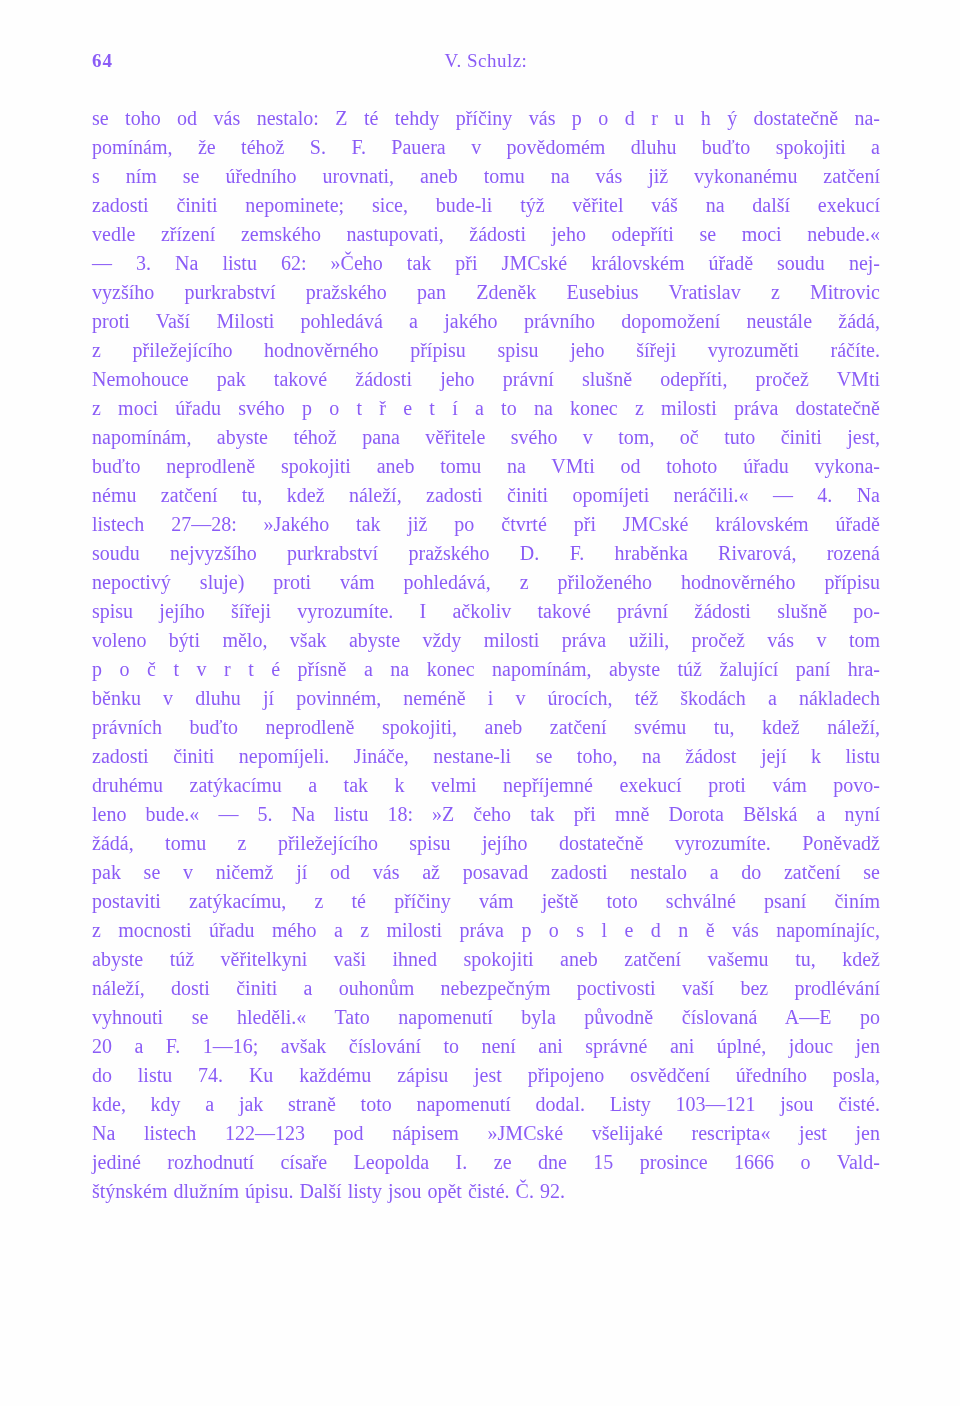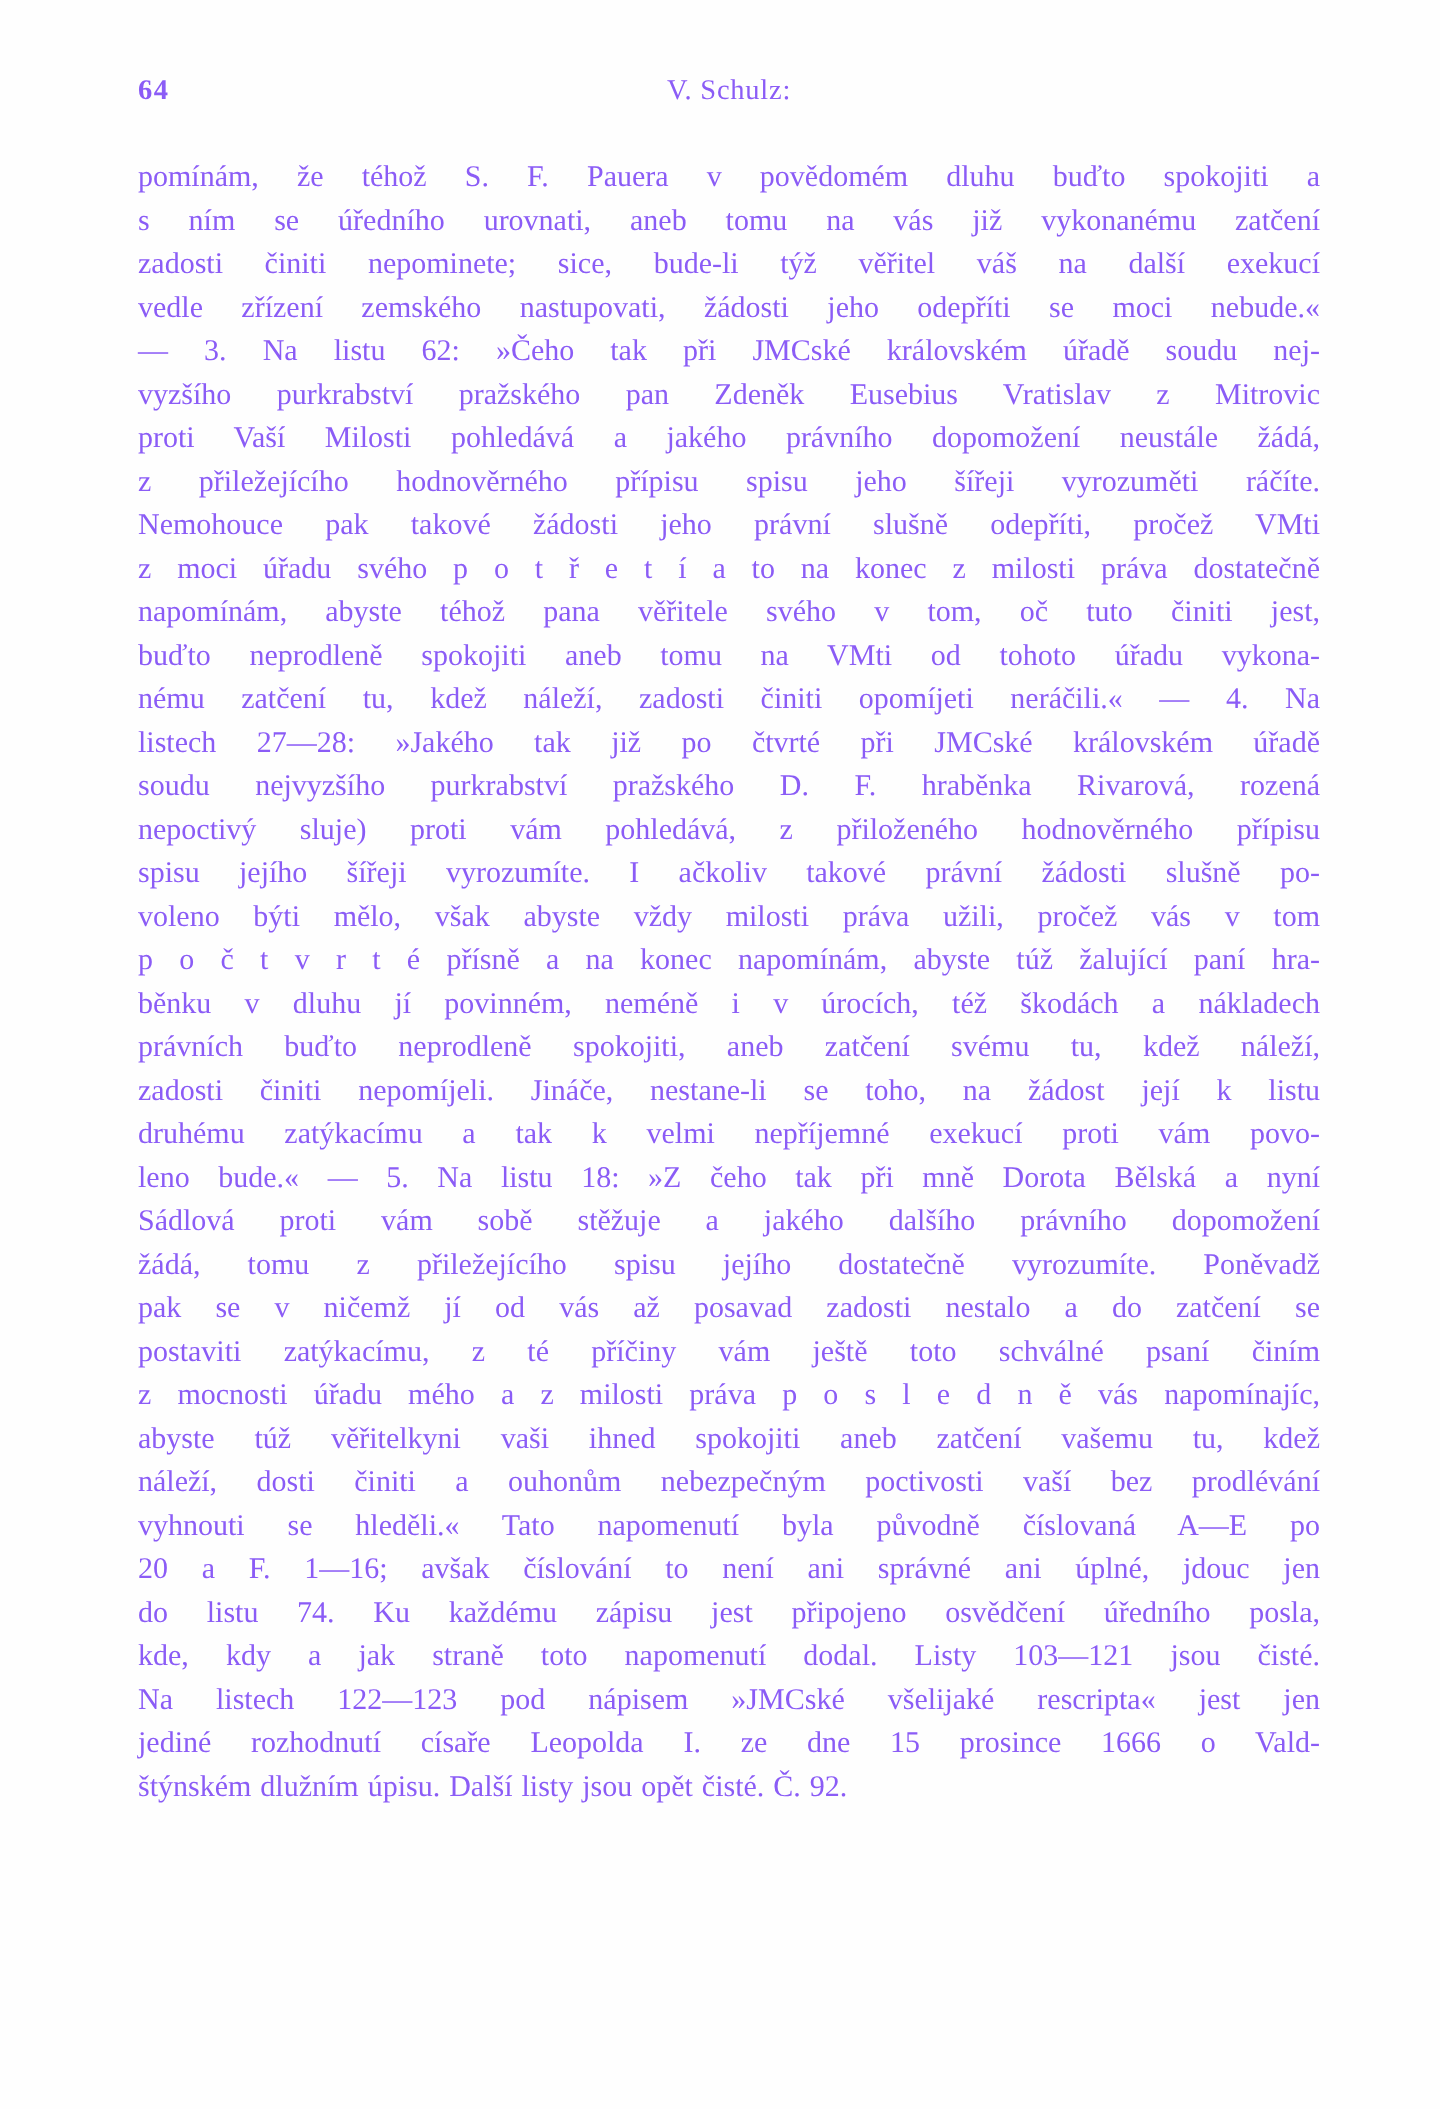--- a/index.html
+++ b/index.html
@@ -59,20 +59,21 @@
 </head>
 <body>
 
 <div class="page">
   <div class="running-header">
     <span class="page-number">64</span>
     <span class="running-title">V. Schulz:</span>
   </div>
 
   <div class="body-text">
+      <div class="line">se toho od vás nestalo: Z té tehdy příčiny vás p o  d r u h ý dostatečně na-</div>
       <div class="line">pomínám, že téhož S. F. Pauera v povědomém dluhu buďto spokojiti a</div>
       <div class="line">s ním se úředního urovnati, aneb tomu na vás již vykonanému zatčení</div>
       <div class="line">zadosti činiti nepominete; sice, bude-li týž věřitel váš na další exekucí</div>
       <div class="line">vedle zřízení zemského nastupovati, žádosti jeho odepříti se moci nebude.«</div>
       <div class="line">— 3. Na listu 62: »Čeho tak při JMCské královském úřadě soudu nej-</div>
       <div class="line">vyzšího purkrabství pražského pan Zdeněk Eusebius Vratislav z Mitrovic</div>
       <div class="line">proti Vaší Milosti pohledává a jakého právního dopomožení neustále žádá,</div>
       <div class="line">z přiležejícího hodnověrného přípisu spisu jeho šířeji vyrozuměti ráčíte.</div>
       <div class="line">Nemohouce pak takové žádosti jeho právní slušně odepříti, pročež VMti</div>
       <div class="line">z moci úřadu svého p o  t ř e t í a to na konec z milosti práva dostatečně</div>
@@ -83,21 +84,20 @@
       <div class="line">soudu nejvyzšího purkrabství pražského D. F. hraběnka Rivarová, rozená</div>
       <div class="line">nepoctivý sluje) proti vám pohledává, z přiloženého hodnověrného přípisu</div>
       <div class="line">spisu jejího šířeji vyrozumíte. I ačkoliv takové právní žádosti slušně po-</div>
       <div class="line">voleno býti mělo, však abyste vždy milosti práva užili, pročež vás v tom</div>
       <div class="line">p o  č t v r t é přísně a na konec napomínám, abyste túž žalující paní hra-</div>
       <div class="line">běnku v dluhu jí povinném, neméně i v úrocích, též škodách a nákladech</div>
       <div class="line">právních buďto neprodleně spokojiti, aneb zatčení svému tu, kdež náleží,</div>
       <div class="line">zadosti činiti nepomíjeli. Jináče, nestane-li se toho, na žádost její k listu</div>
       <div class="line">druhému zatýkacímu a tak k velmi nepříjemné exekucí proti vám povo-</div>
       <div class="line">leno bude.« — 5. Na listu 18: »Z čeho tak při mně Dorota Bělská a nyní</div>
-      <div class="line">Sádlová proti vám sobě stěžuje a jakého dalšího právního dopomožení</div>
       <div class="line">žádá, tomu z přiležejícího spisu jejího dostatečně vyrozumíte. Poněvadž</div>
       <div class="line">pak se v ničemž jí od vás až posavad zadosti nestalo a do zatčení se</div>
       <div class="line">postaviti zatýkacímu, z té příčiny vám ještě toto schválné psaní činím</div>
       <div class="line">z mocnosti úřadu mého a z milosti práva p o s l e d n ě vás napomínajíc,</div>
       <div class="line">abyste túž věřitelkyni vaši ihned spokojiti aneb zatčení vašemu tu, kdež</div>
       <div class="line">náleží, dosti činiti a ouhonům nebezpečným poctivosti vaší bez prodlévání</div>
       <div class="line">vyhnouti se hleděli.« Tato napomenutí byla původně číslovaná A—E po</div>
       <div class="line">20 a F. 1—16; avšak číslování to není ani správné ani úplné, jdouc jen</div>
       <div class="line">do listu 74. Ku každému zápisu jest připojeno osvědčení úředního posla,</div>
       <div class="line">kde, kdy a jak straně toto napomenutí dodal. Listy 103—121 jsou čisté.</div>

